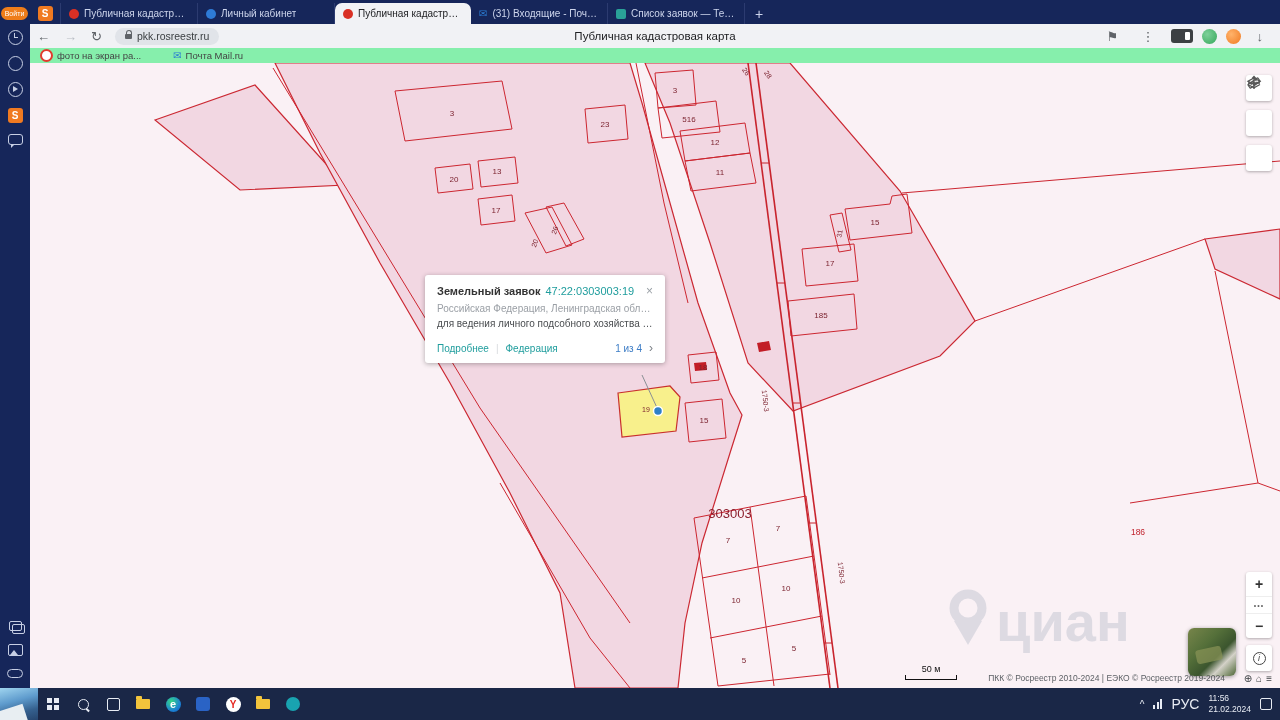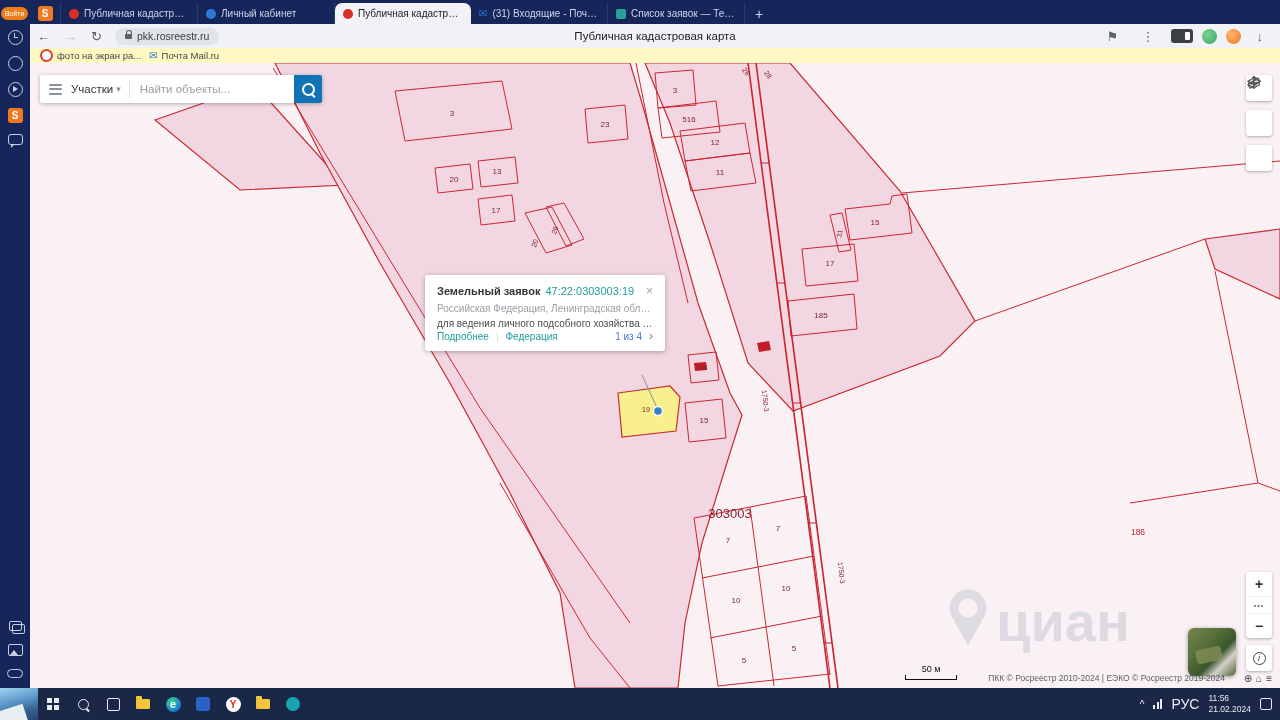--- a/index.html
+++ b/index.html
@@ -34,22 +34,22 @@
   .lock::before{content:"";position:absolute;top:-4px;left:1px;width:4px;height:4px;
     border:1.2px solid #5f6368;border-bottom:none;border-radius:3px 3px 0 0;}
   .page-title{position:absolute;left:50%;transform:translateX(-50%);font-size:11.5px;color:#202124;}
   .tb-right{margin-left:auto;display:flex;align-items:center;gap:9px;padding-right:10px;}
   .panel-pill{width:22px;height:14px;background:#3c4043;border-radius:3px;position:relative;}
   .panel-pill::after{content:"";position:absolute;right:3px;top:3px;width:5px;height:8px;background:#fff;border-radius:1px;}
   .avatar{width:15px;height:15px;border-radius:50%;}
   .avatar.green{background:radial-gradient(circle at 35% 35%,#7ed09a,#35a85b);}
   .avatar.orange{background:radial-gradient(circle at 35% 35%,#ffb36b,#f07a21);}
 
-  .bookmarksbar{position:absolute;left:30px;top:48px;right:0;height:15px;background:#fef9c3;
-    border-bottom:1px solid #e4e6ea;display:flex;align-items:center;gap:8px;padding-left:10px;}
+  .bookmarksbar{position:absolute;left:30px;top:48px;right:0;height:15px;background:#86efac;
+    border-bottom:1px solid #e4e6ea;display:flex;align-items:center;gap:32px;padding-left:10px;}
   .bm{display:flex;align-items:center;gap:4px;font-size:9.5px;color:#444;}
   .ring{width:9px;height:9px;border:2px solid #e23b2e;border-radius:50%;background:#fff;}
 
   
   .sidebar{position:absolute;left:0;top:0;width:30px;bottom:32px;background:#16265a;z-index:40;}
   .login-badge{position:absolute;left:1px;top:7px;width:27px;height:13px;background:#ef7d1a;
     border-radius:7px;color:#fff;font-size:7px;display:flex;align-items:center;justify-content:center;}
   .sb-top{position:absolute;top:30px;left:0;right:0;display:flex;flex-direction:column;align-items:center;gap:11px;}
   .sb-bottom{position:absolute;bottom:10px;left:0;right:0;display:flex;flex-direction:column;align-items:center;gap:13px;}
   .ic{width:15px;height:15px;border:1.6px solid #c7cfe4;border-radius:50%;position:relative;box-sizing:border-box;}
@@ -93,21 +93,21 @@
     transform:rotate(45deg);transform-origin:0 0;}
 
   .infocard{position:absolute;left:395px;top:212px;width:240px;background:#fff;border-radius:3px;
     box-shadow:0 1px 5px rgba(0,0,0,.3);padding:10px 12px 8px 12px;box-sizing:border-box;z-index:9;}
   .ic-row1{display:flex;align-items:baseline;gap:5px;}
   .ic-title{font-size:11px;font-weight:bold;color:#333;white-space:nowrap;}
   .ic-cn{font-size:11px;color:#1f9d9d;white-space:nowrap;}
   .ic-close{margin-left:auto;color:#9aa0a6;font-size:12px;line-height:10px;}
   .ic-addr{font-size:10px;color:#9a9fa5;margin-top:6px;white-space:nowrap;overflow:hidden;text-overflow:ellipsis;}
   .ic-usage{font-size:10px;color:#4a4d50;margin-top:4px;white-space:nowrap;overflow:hidden;text-overflow:ellipsis;}
-  .ic-foot{display:flex;align-items:center;gap:7px;font-size:10px;}
+  .ic-foot{display:flex;align-items:center;gap:7px;margin-top:12px;font-size:10px;}
   .lk{color:#1f9d9d;}
   .ic-div{color:#d8dadd;}
   .pager{margin-left:auto;color:#3d7dc6;}
   .pnext{color:#7a7f85;font-size:12px;}
 
   .tools-top{position:absolute;right:8px;top:12px;display:flex;flex-direction:column;gap:9px;z-index:10;}
   .tool-btn{width:26px;height:26px;background:#fff;border-radius:3px;box-shadow:0 1px 3px rgba(0,0,0,.3);
     display:flex;align-items:center;justify-content:center;}
 
   .zoomstack{position:absolute;right:8px;top:509px;width:26px;background:#fff;border-radius:3px;
@@ -318,34 +318,20 @@
         <text class="lbl-sm" x="736" y="13" transform="rotate(55 736 13)">28</text>
         <text class="lbl-sm" x="733" y="338" transform="rotate(84 733 338)">1750-3</text>
         <text class="lbl-sm" x="809" y="510" transform="rotate(84 809 510)">1750-3</text>
         <text class="lbl-big" x="700" y="455">303003</text>
       </g>
 
       <line x1="612" y1="312" x2="628" y2="347" stroke="#8a8f94" stroke-width="1"></line>
       <circle cx="628" cy="348" r="4.5" fill="#2f80c8" stroke="#ffffff" stroke-width="1.5"></circle>
     </svg>
 
-    <div class="searchbar">
-      <div class="burger">
-          <span></span>
-          <span></span>
-          <span></span>
-        </div>
-      <span class="cat">Участки</span>
-      <span class="chev">▾</span>
-      <span class="sb-sep"></span>
-      <input class="search-input" type="text" placeholder="Найти объекты..." style="">
-      <div class="sbtn">
-        <span class="mag"></span>
-      </div>
-    </div>
 
     <div class="infocard">
       <div class="ic-row1">
         <span class="ic-title">Земельный заявок</span>
         <span class="ic-cn">47:22:0303003:19</span>
         <span class="ic-close">×</span>
       </div>
       <div class="ic-addr">Российская Федерация, Ленинградская область, Во...</div>
       <div class="ic-usage">для ведения личного подсобного хозяйства (приуса...</div>
       <div class="ic-foot">

